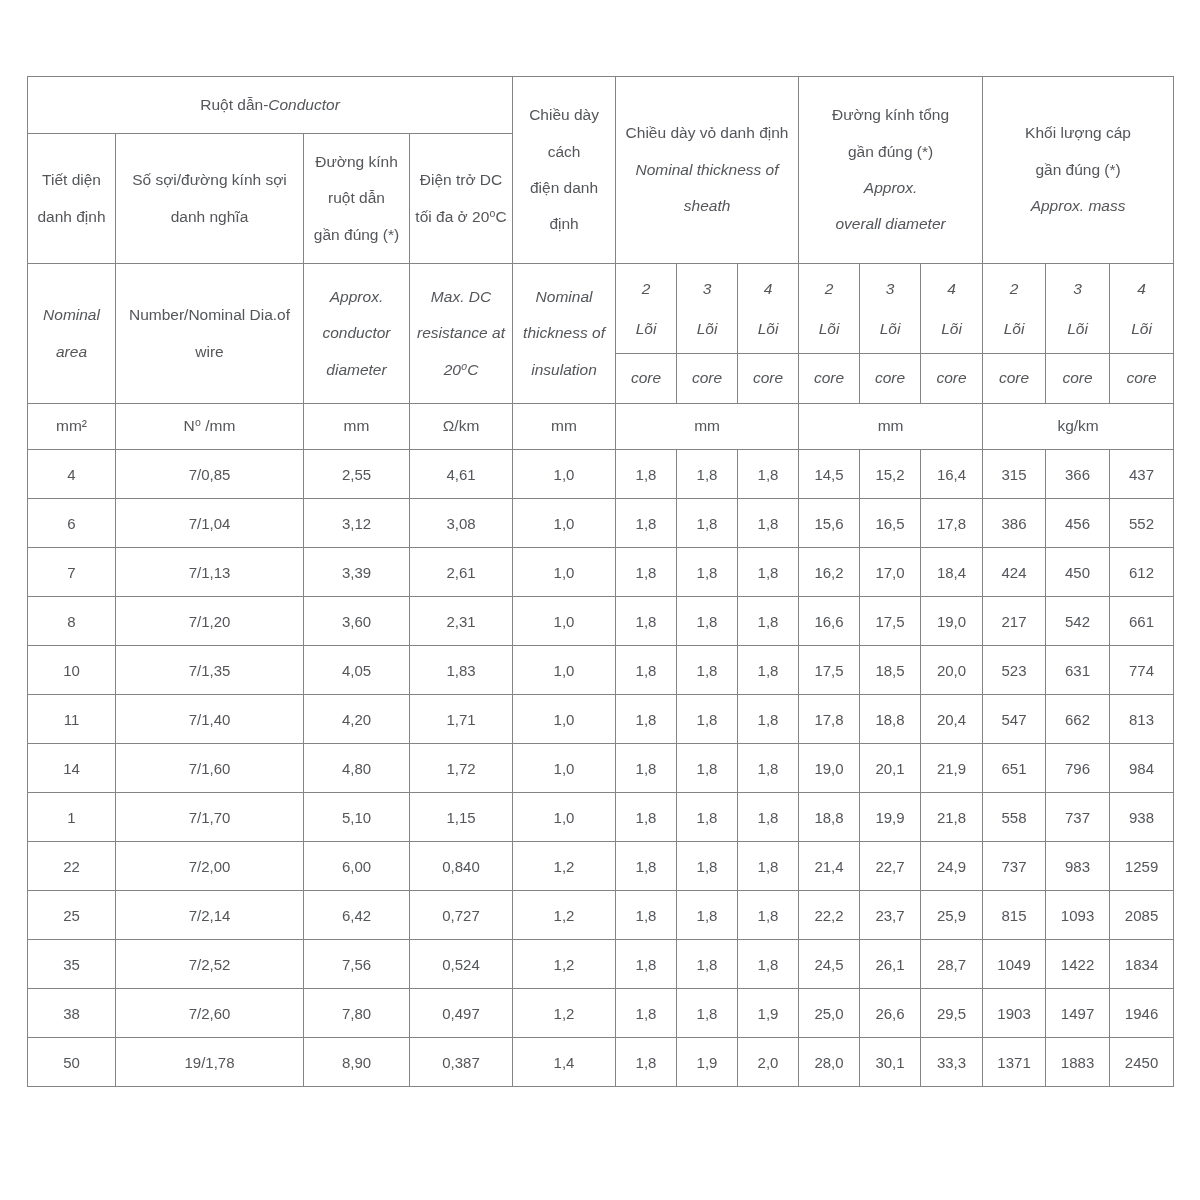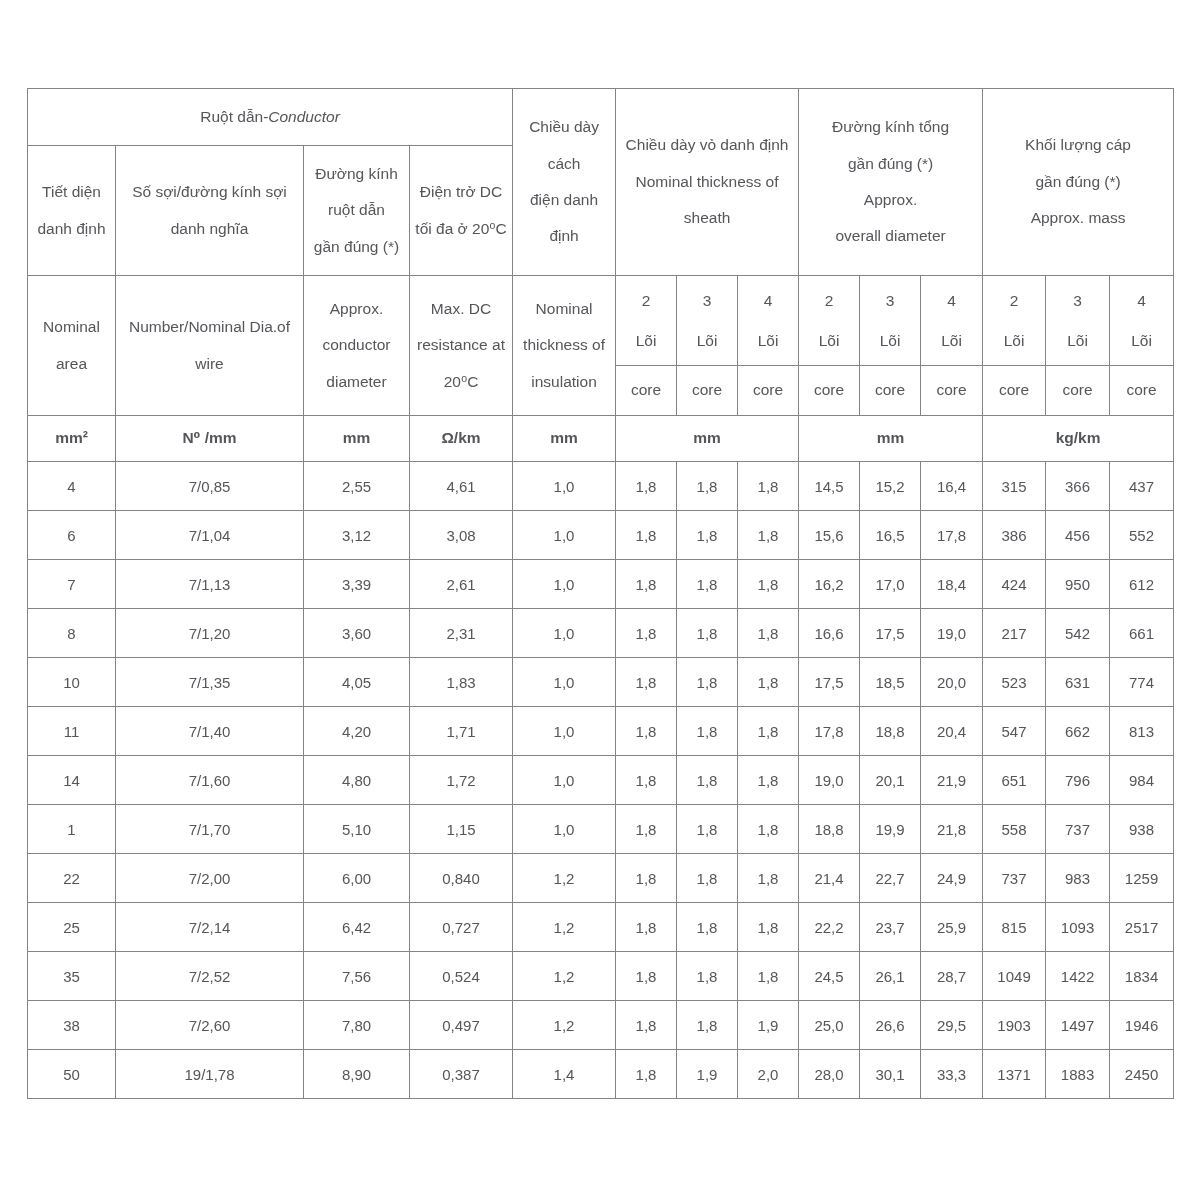--- a/index.html
+++ b/index.html
@@ -12,43 +12,43 @@
   .page {
     position: relative;
     width: 1200px;
     height: 1200px;
     background: #ffffff;
     overflow: hidden;
   }
   table.spec-table {
     position: absolute;
     left: 27px;
-    top: 88px;
+    top: 76px;
     width: 1146px;
     border-collapse: collapse;
     table-layout: fixed;
   }
   .spec-table th, .spec-table td {
     border: 1px solid #828487;
     font-weight: normal;
     text-align: center;
     vertical-align: middle;
     padding: 0 2px;
     background: #ffffff;
   }
   .spec-table thead th { font-size: 15.5px; line-height: 2.35; }
   .spec-table td { font-size: 15px; height: 48px; }
   .pre { white-space: pre-line; }
-  .en { }
+  .en { font-style: italic; }
   .en-inline { font-style: italic; }
   tr.r1 th { height: 56px; }
   tr.r2 th { height: 129px; }
   tr.r3 th { height: 89px; }
   tr.r4 th { height: 49px; line-height: 1.2; }
-  tr.r5 th { height: 45px; line-height: 1.2; font-weight: bold; }
+  tr.r5 th { height: 45px; line-height: 1.2; }
   .core-th { line-height: 2.55 !important; }
 </style>
 </head>
 <body>
 
 <div class="page">
   <table class="spec-table">
     <colgroup>
       <col style="width:88px">
         <col style="width:188px">
@@ -232,21 +232,21 @@
           <td>3,39</td>
           <td>2,61</td>
           <td>1,0</td>
           <td>1,8</td>
           <td>1,8</td>
           <td>1,8</td>
           <td>16,2</td>
           <td>17,0</td>
           <td>18,4</td>
           <td>424</td>
-          <td>950</td>
+          <td>450</td>
           <td>612</td>
         </tr>
         <tr>
           <td>8</td>
           <td>7/1,20</td>
           <td>3,60</td>
           <td>2,31</td>
           <td>1,0</td>
           <td>1,8</td>
           <td>1,8</td>
@@ -345,21 +345,21 @@
           <td>0,727</td>
           <td>1,2</td>
           <td>1,8</td>
           <td>1,8</td>
           <td>1,8</td>
           <td>22,2</td>
           <td>23,7</td>
           <td>25,9</td>
           <td>815</td>
           <td>1093</td>
-          <td>2517</td>
+          <td>2085</td>
         </tr>
         <tr>
           <td>35</td>
           <td>7/2,52</td>
           <td>7,56</td>
           <td>0,524</td>
           <td>1,2</td>
           <td>1,8</td>
           <td>1,8</td>
           <td>1,8</td>

